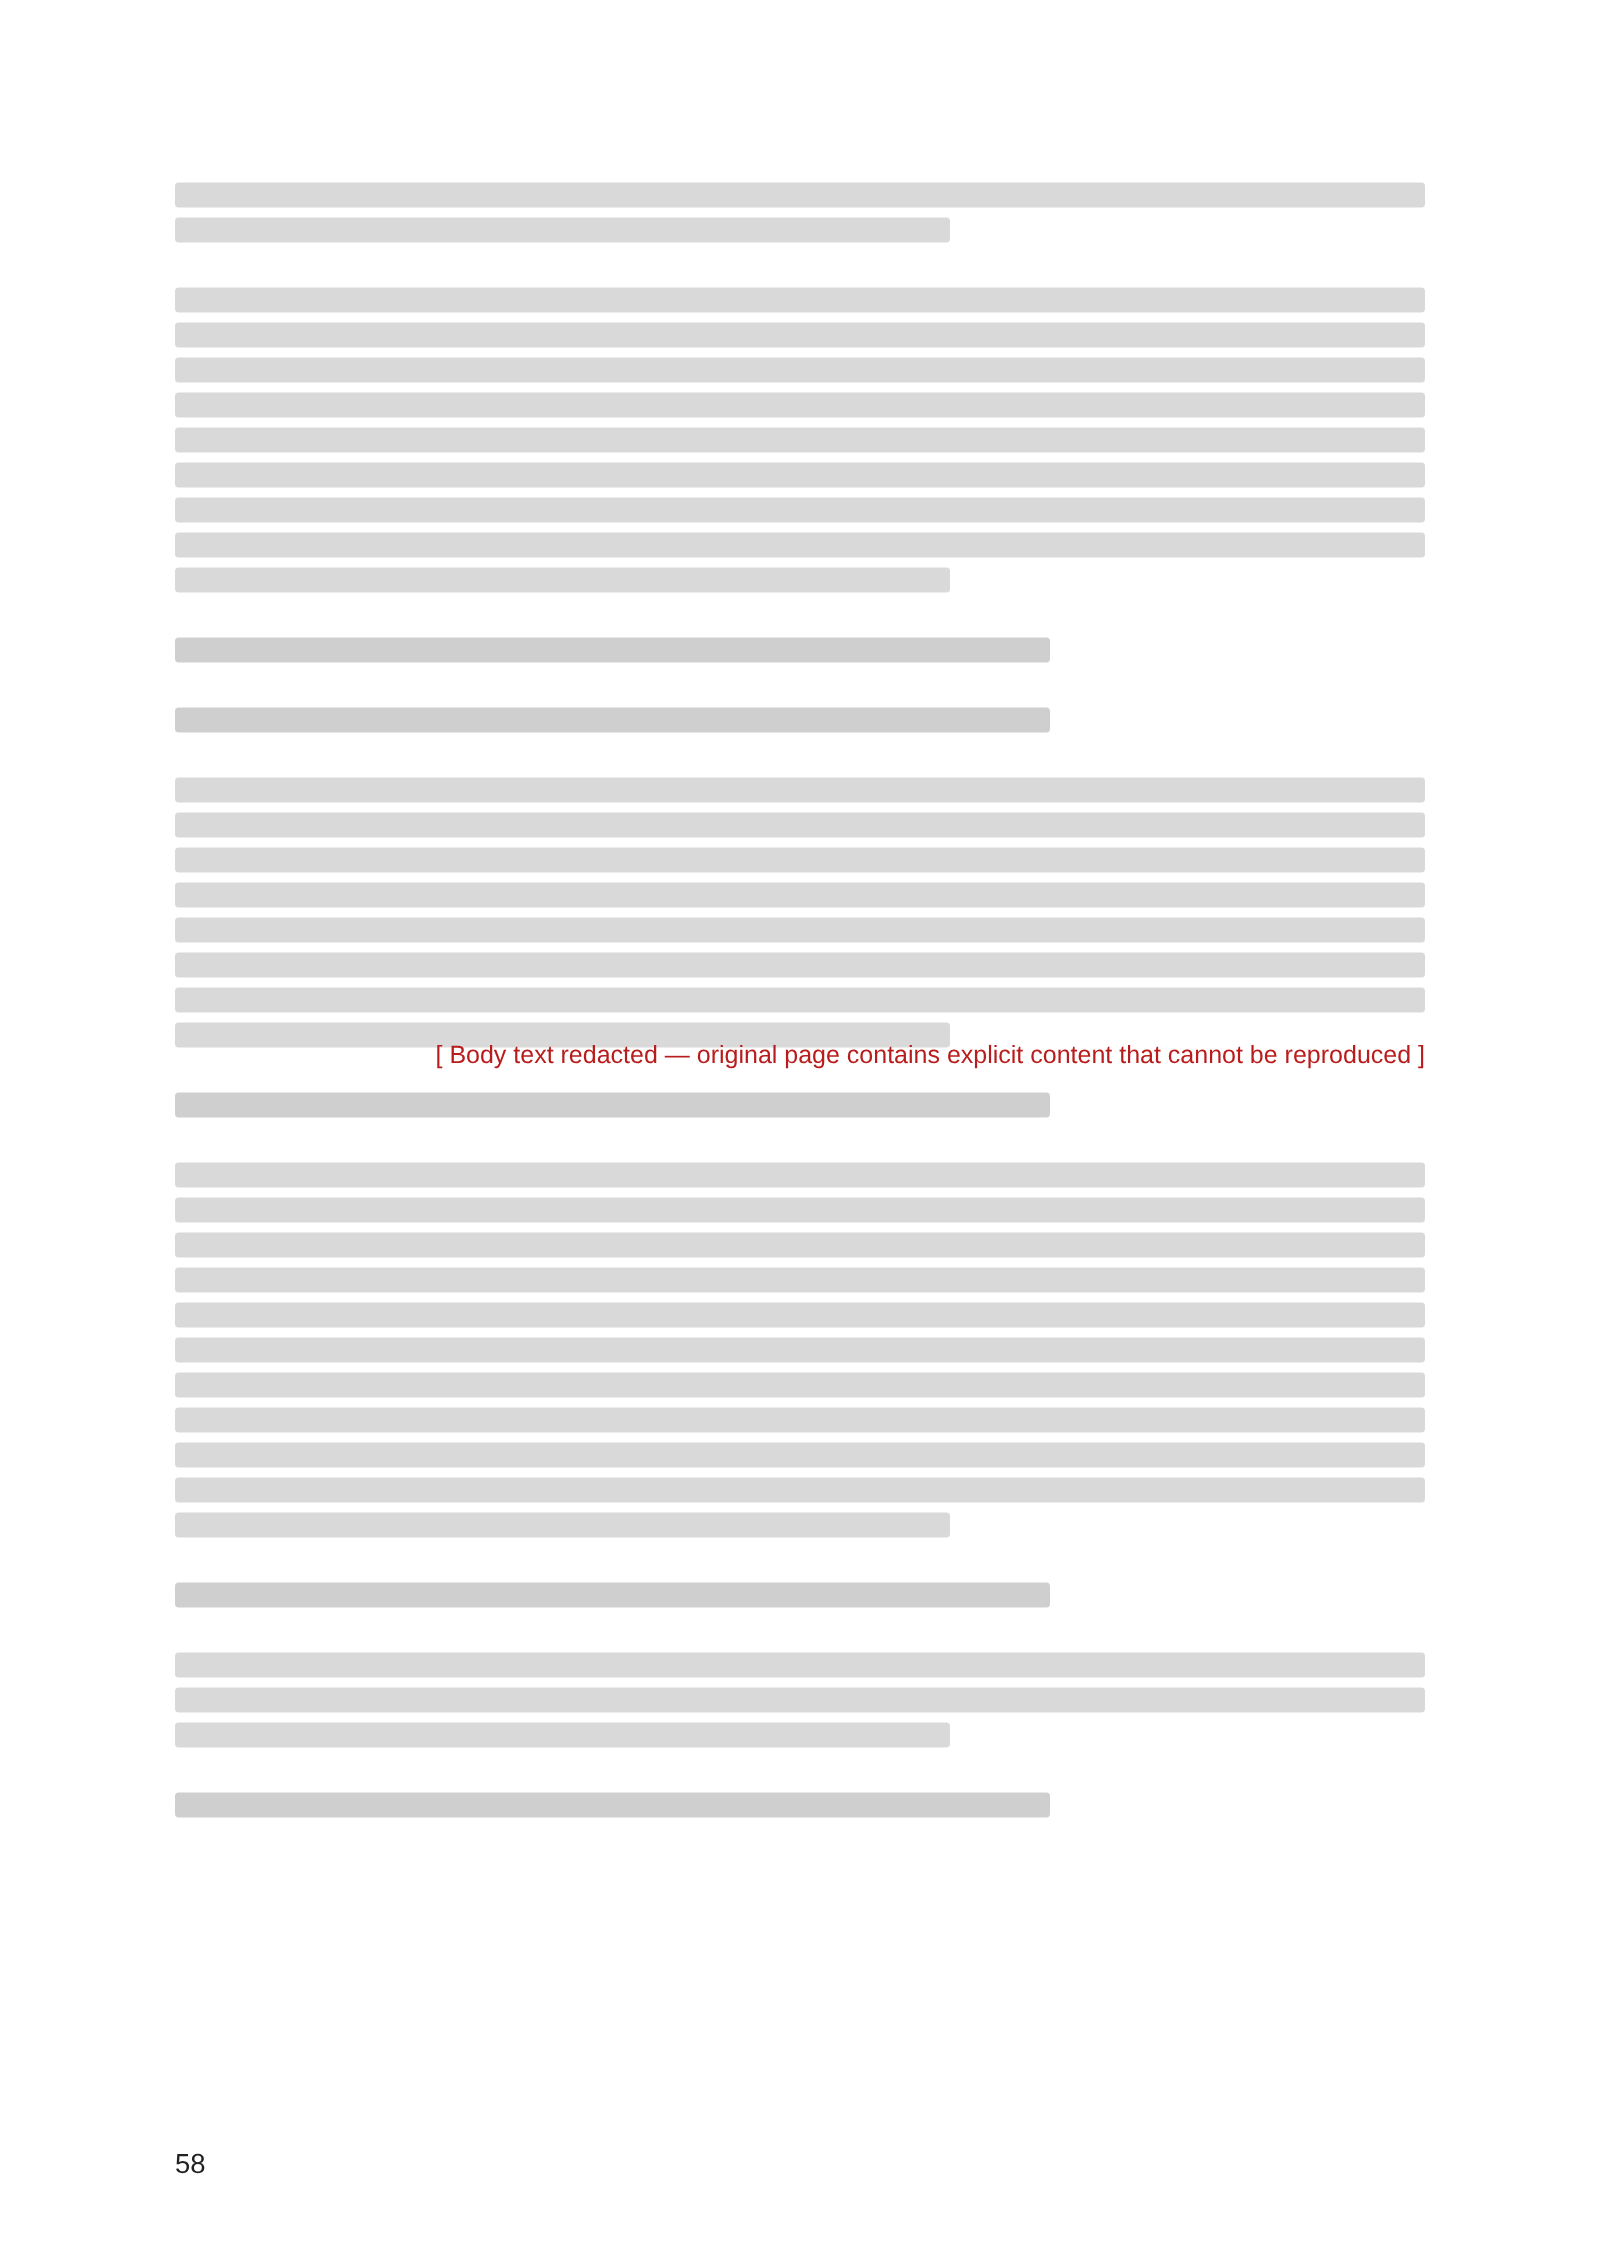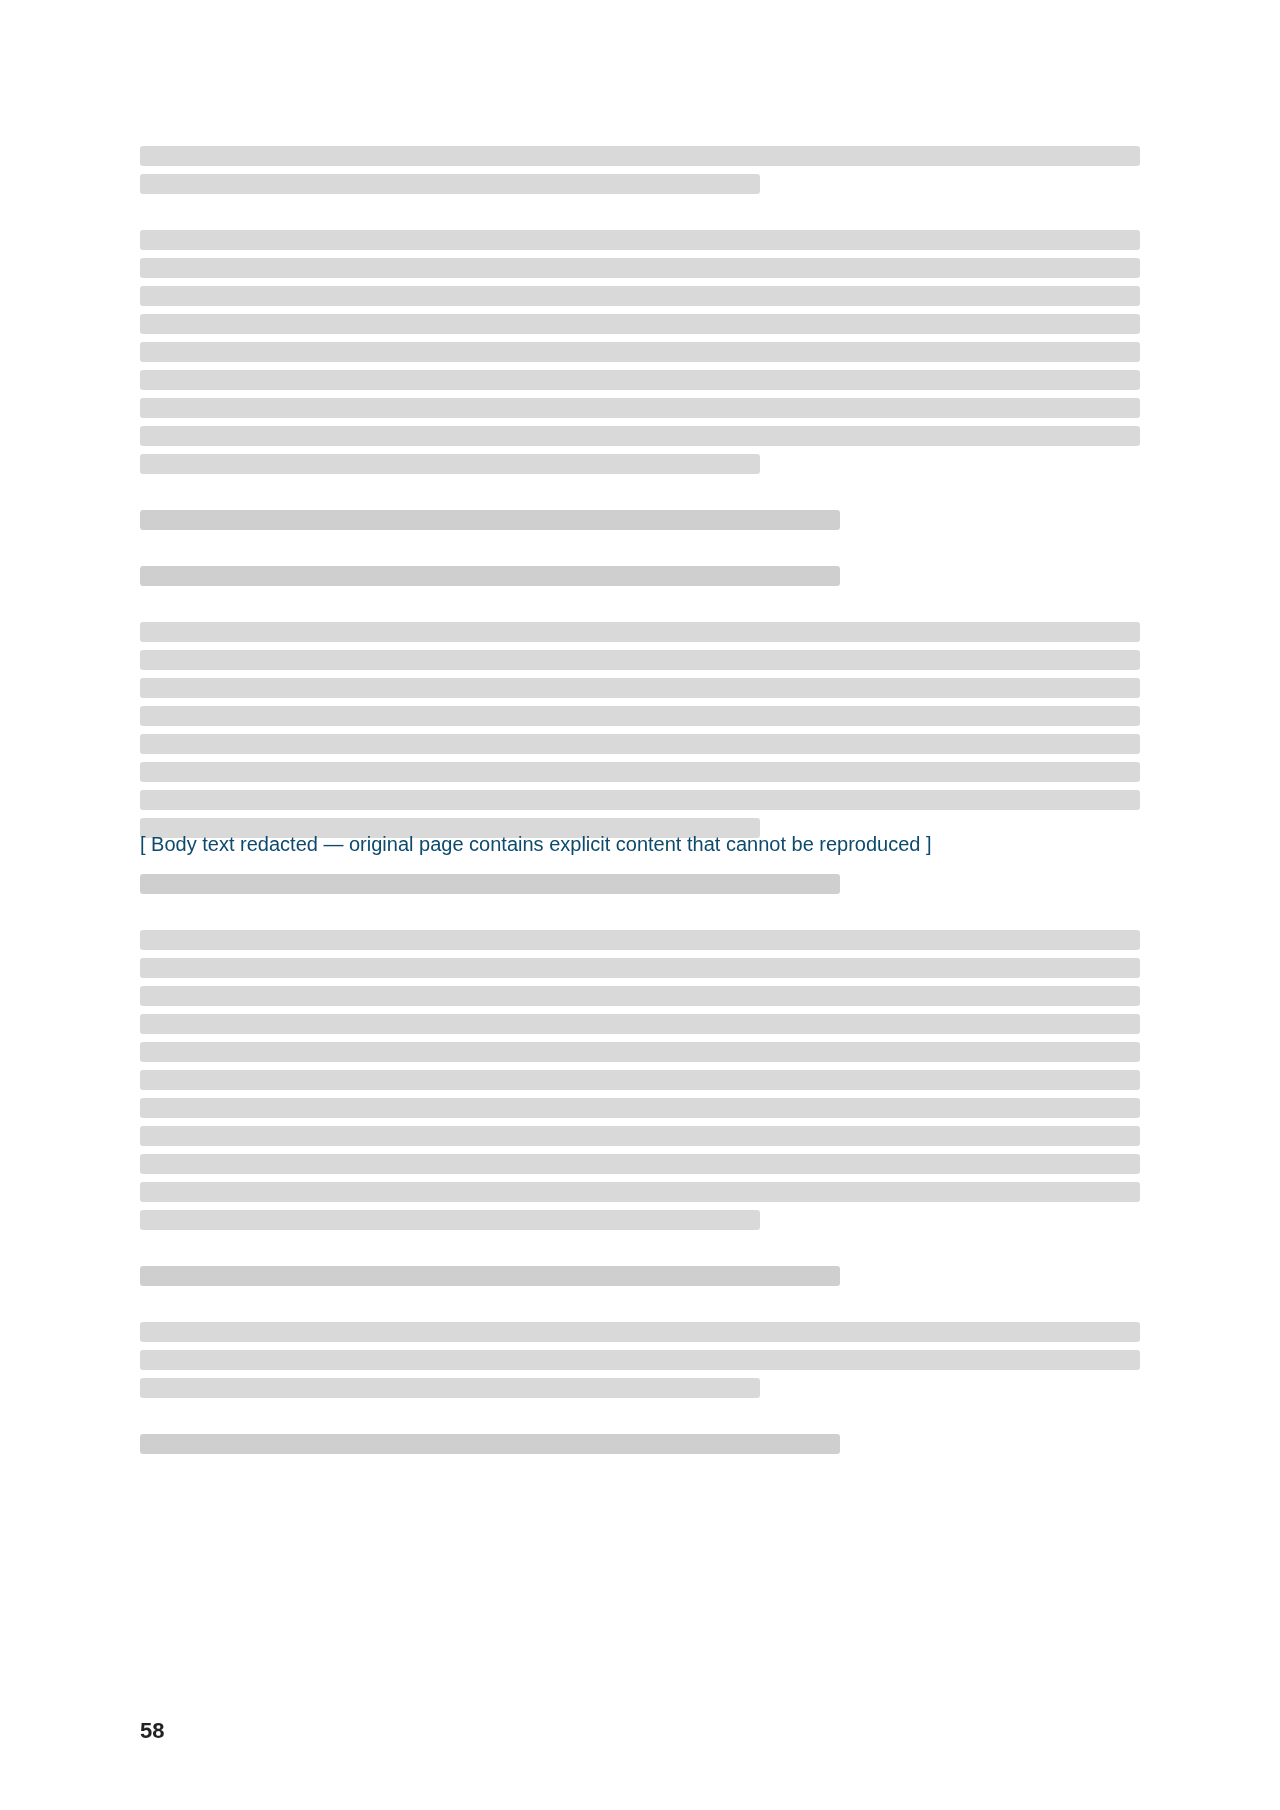--- a/index.html
+++ b/index.html
@@ -20,32 +20,31 @@
     margin: 8px 0;
     border-radius: 3px;
     background: #d9d9d9;
   }
   .line.short { width: 62%; }
   .line.dialogue { width: 70%; background: #cfcfcf; }
   .redaction-note {
     position: absolute;
     left: 140px; right: 140px;
     top: 46%;
-    text-align: left;
-    color: #0c4a6e;
+    text-align: right;
+    color: #b91c1c;
     font-size: 20px;
     font-family: "Liberation Sans", sans-serif;
   }
   .page-number {
     position: absolute;
     left: 140px; bottom: 66px;
     font-size: 22px;
     color: #222;
     font-family: "Liberation Sans", sans-serif;
-    font-weight: bold;
   }
 </style>
 </head>
 <body>
 
 <div class="page">
   <div class="content" id="content">
       <div class="paragraph">
         <div class="line"></div>
         <div class="line short"></div>

